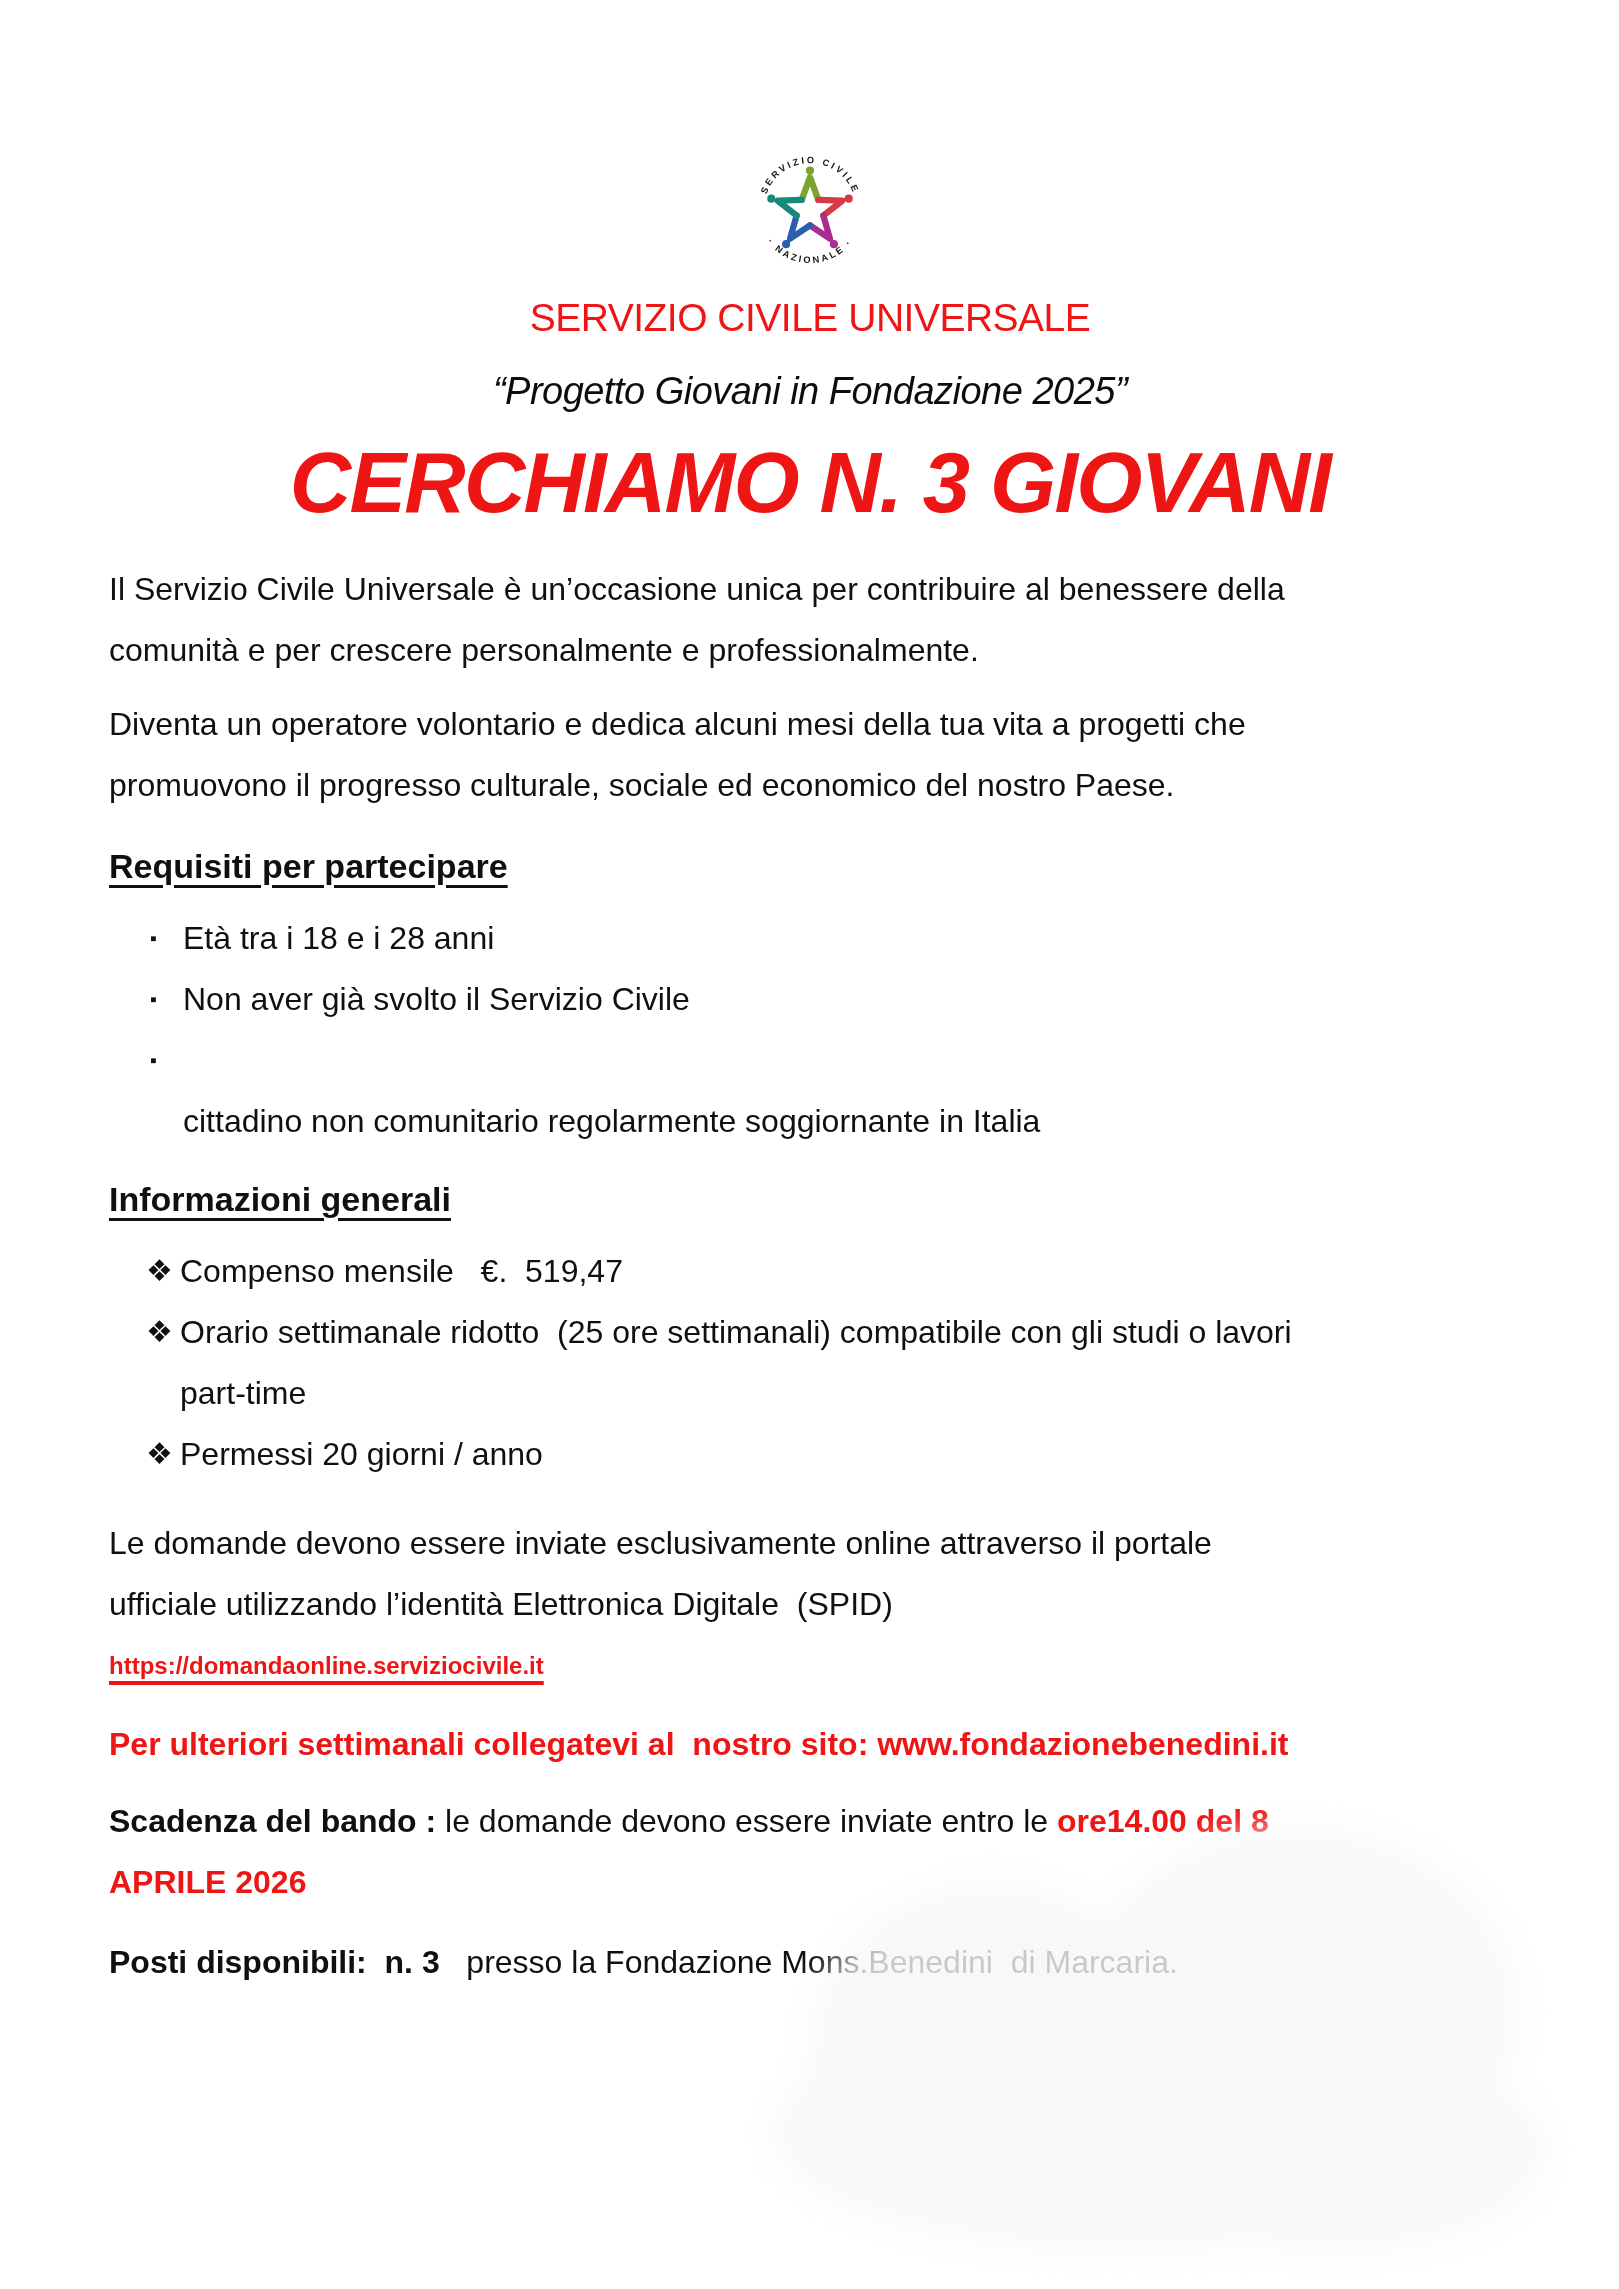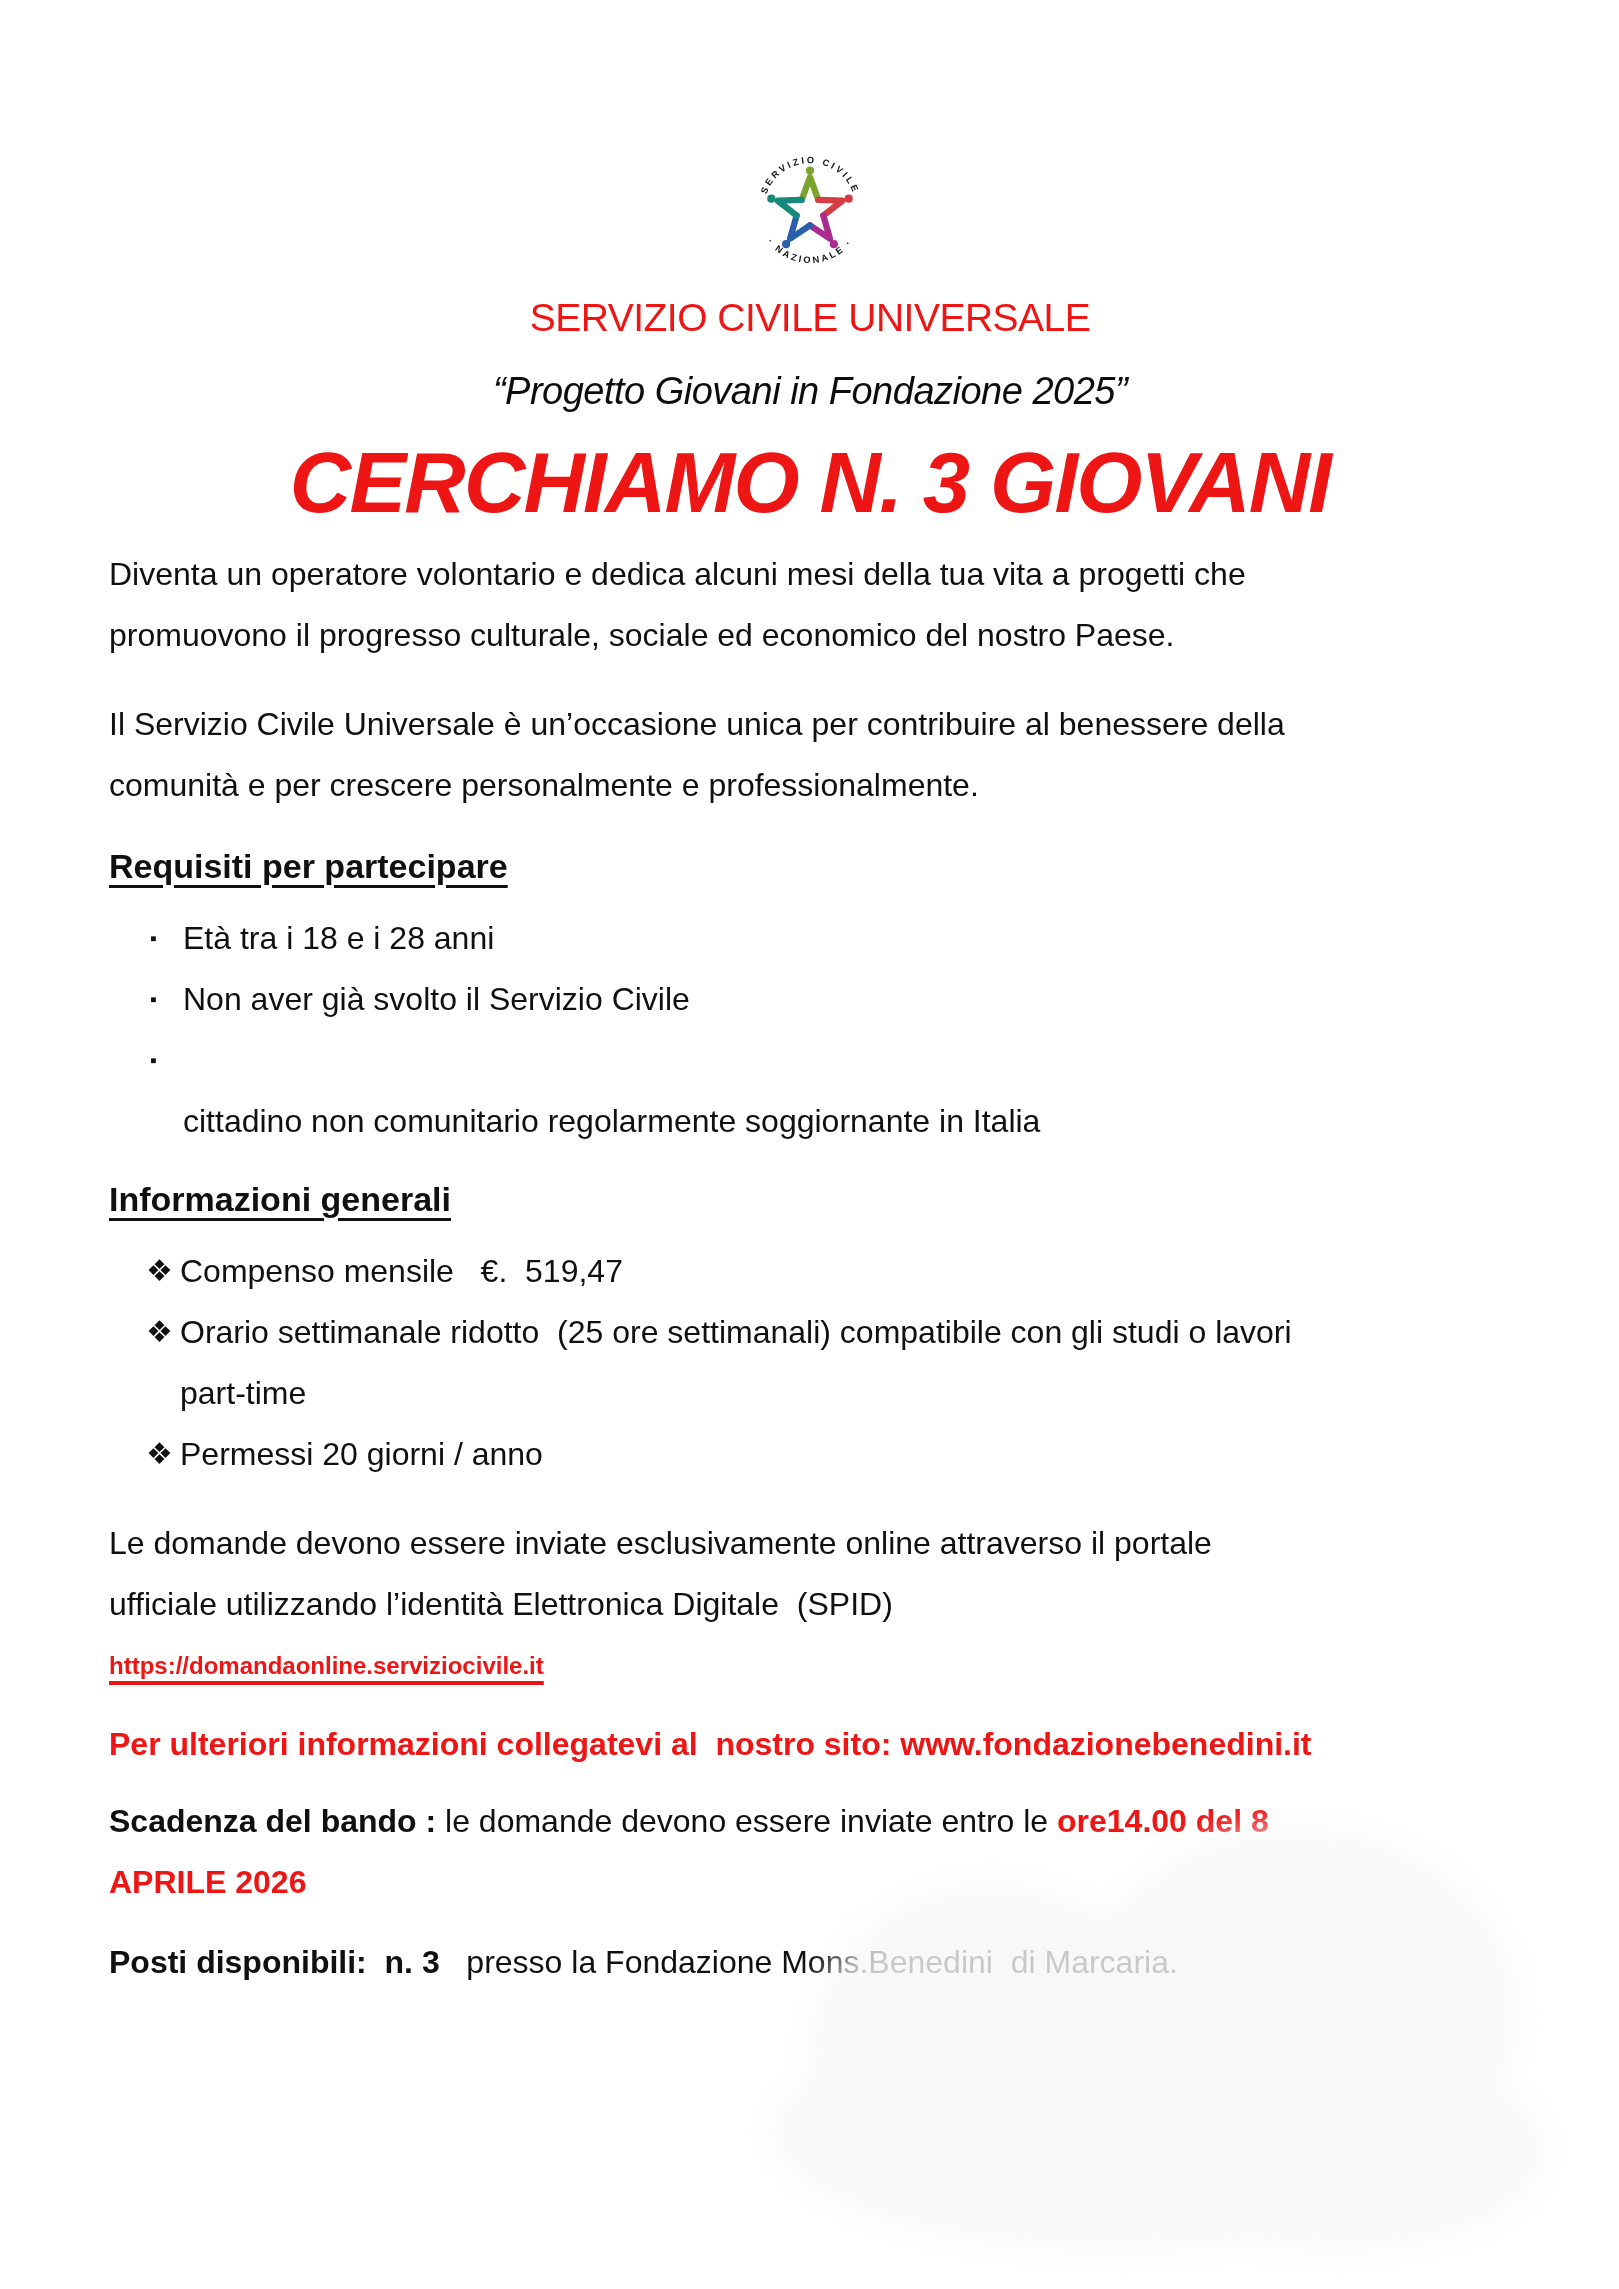--- a/index.html
+++ b/index.html
@@ -125,23 +125,23 @@
         </g>
       </svg>
     </div>
 
     <div class="title">SERVIZIO CIVILE UNIVERSALE</div>
 
     <div class="subtitle">“Progetto Giovani in Fondazione 2025”</div>
 
     <div class="headline">CERCHIAMO N. 3 GIOVANI</div>
 
+    <p class="para mt-lg"><span>Il Servizio Civile Universale è un’occasione unica per contribuire al benessere della</span><br><span>comunità e per crescere personalmente e professionalmente.</span></p>
+
     <p class="para mt-sm"><span>Diventa un operatore volontario e dedica alcuni mesi della tua vita a progetti che</span><br><span>promuovono il progresso culturale, sociale ed economico del nostro Paese.</span></p>
-
-    <p class="para mt-lg"><span>Il Servizio Civile Universale è un’occasione unica per contribuire al benessere della</span><br><span>comunità e per crescere personalmente e professionalmente.</span></p>
 
     <div class="section-heading">Requisiti per partecipare</div>
 
     <ul class="flyer-list sq-list">
       <li>
         <span class="marker">▪</span>
         <span class="li-text">Età tra i 18 e i 28 anni</span>
       </li>
       <li>
         <span class="marker">▪</span>
@@ -169,21 +169,21 @@
         <span class="li-text">Permessi 20 giorni / anno</span>
       </li>
     </ul>
 
     <p class="para mt-lg"><span>Le domande devono essere inviate esclusivamente online attraverso il portale</span><br><span>ufficiale utilizzando l’identità Elettronica Digitale  (SPID)</span></p>
 
     <div class="link-line">
       <span class="portal-link">https://domandaonline.serviziocivile.it</span>
     </div>
 
-    <p class="more-info"><span>Per ulteriori informazioni collegatevi al  nostro sito: </span><span>www.fondazionebenedini.it</span></p>
+    <p class="more-info"><span>Per ulteriori settimanali collegatevi al  nostro sito: </span><span>www.fondazionebenedini.it</span></p>
 
     <p class="para mt-md"><span class="bold u-black">Scadenza del bando : </span><span>le domande devono essere inviate entro le </span><span class="bold red">ore14.00 del 8</span><br><span class="bold red">APRILE 2026</span></p>
 
     <p class="para mt-md"><span class="bold">Posti disponibili:  n. 3</span><span>   presso la Fondazione Mons.Benedini  di Marcaria.</span></p>
 
   </div>
 
   <div class="blob">
     <i class="b1"></i>
       <i class="b2"></i>

